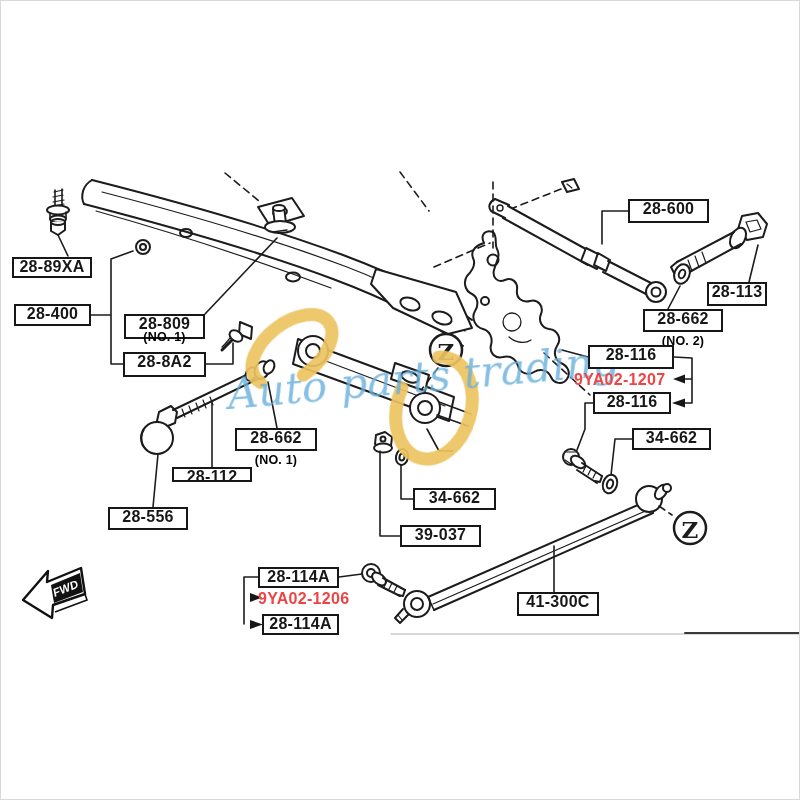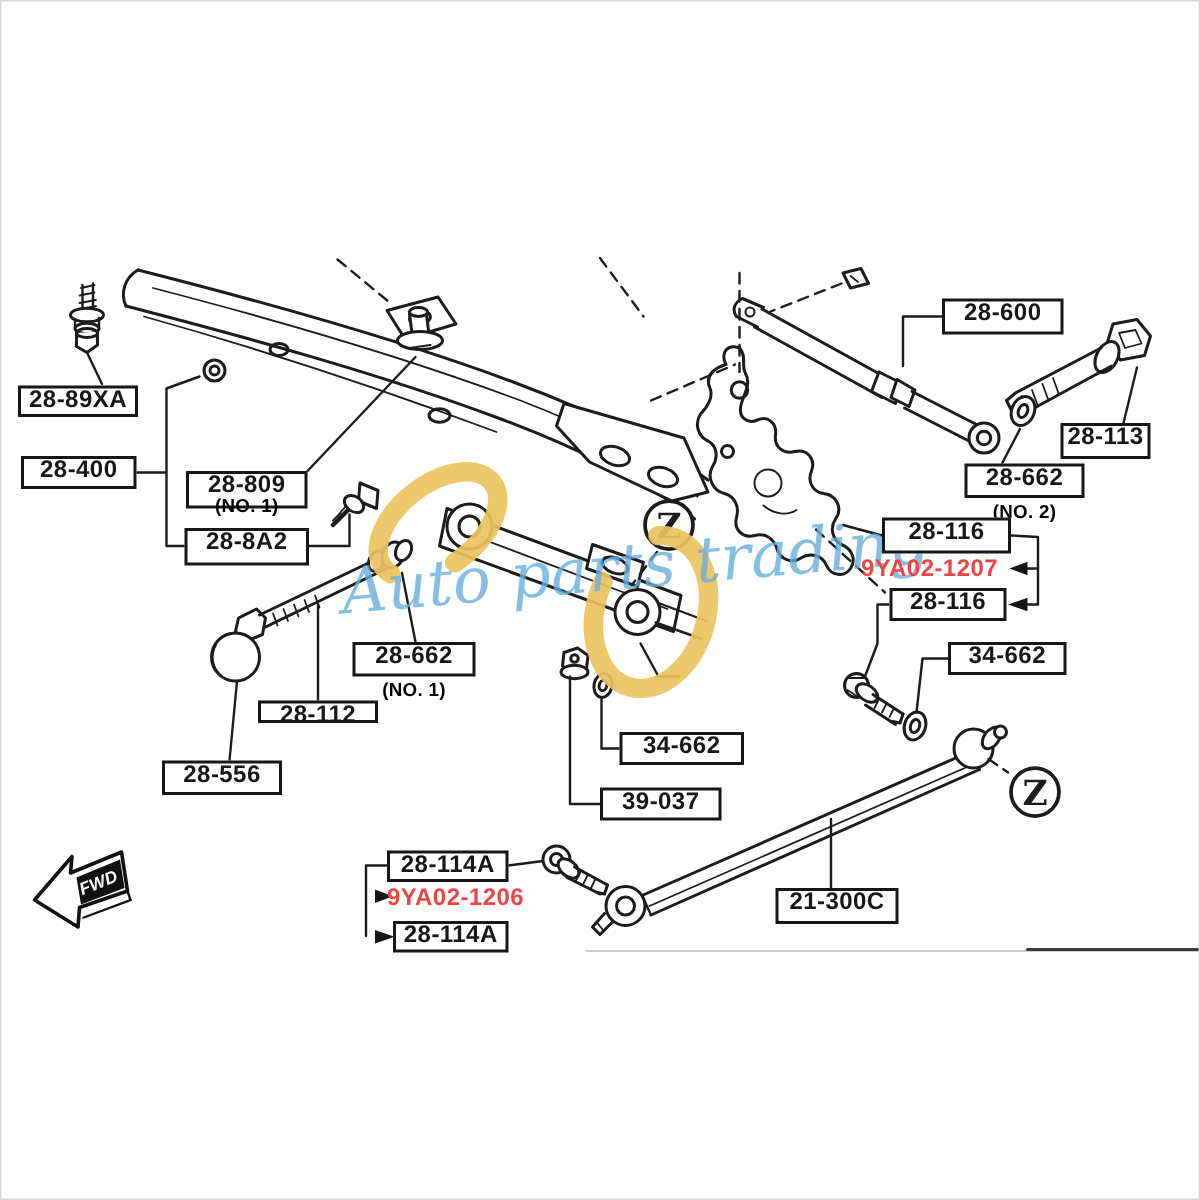--- a/index.html
+++ b/index.html
@@ -301,16 +301,16 @@
   <span>39-037</span>
 </div>
 <div class="box" style="left:257px;top:566px;width:81px;height:21px">
   <span>28-114A</span>
 </div>
 <div class="plain" style="left:257px;top:590px">9YA02-1206</div>
 <div class="box" style="left:261px;top:613px;width:77px;height:21px">
   <span>28-114A</span>
 </div>
 <div class="box" style="left:516px;top:591px;width:82px;height:24px">
-  <span>21-300C</span>
+  <span>41-300C</span>
 </div>
 
 </div>
 
 </body></html>

